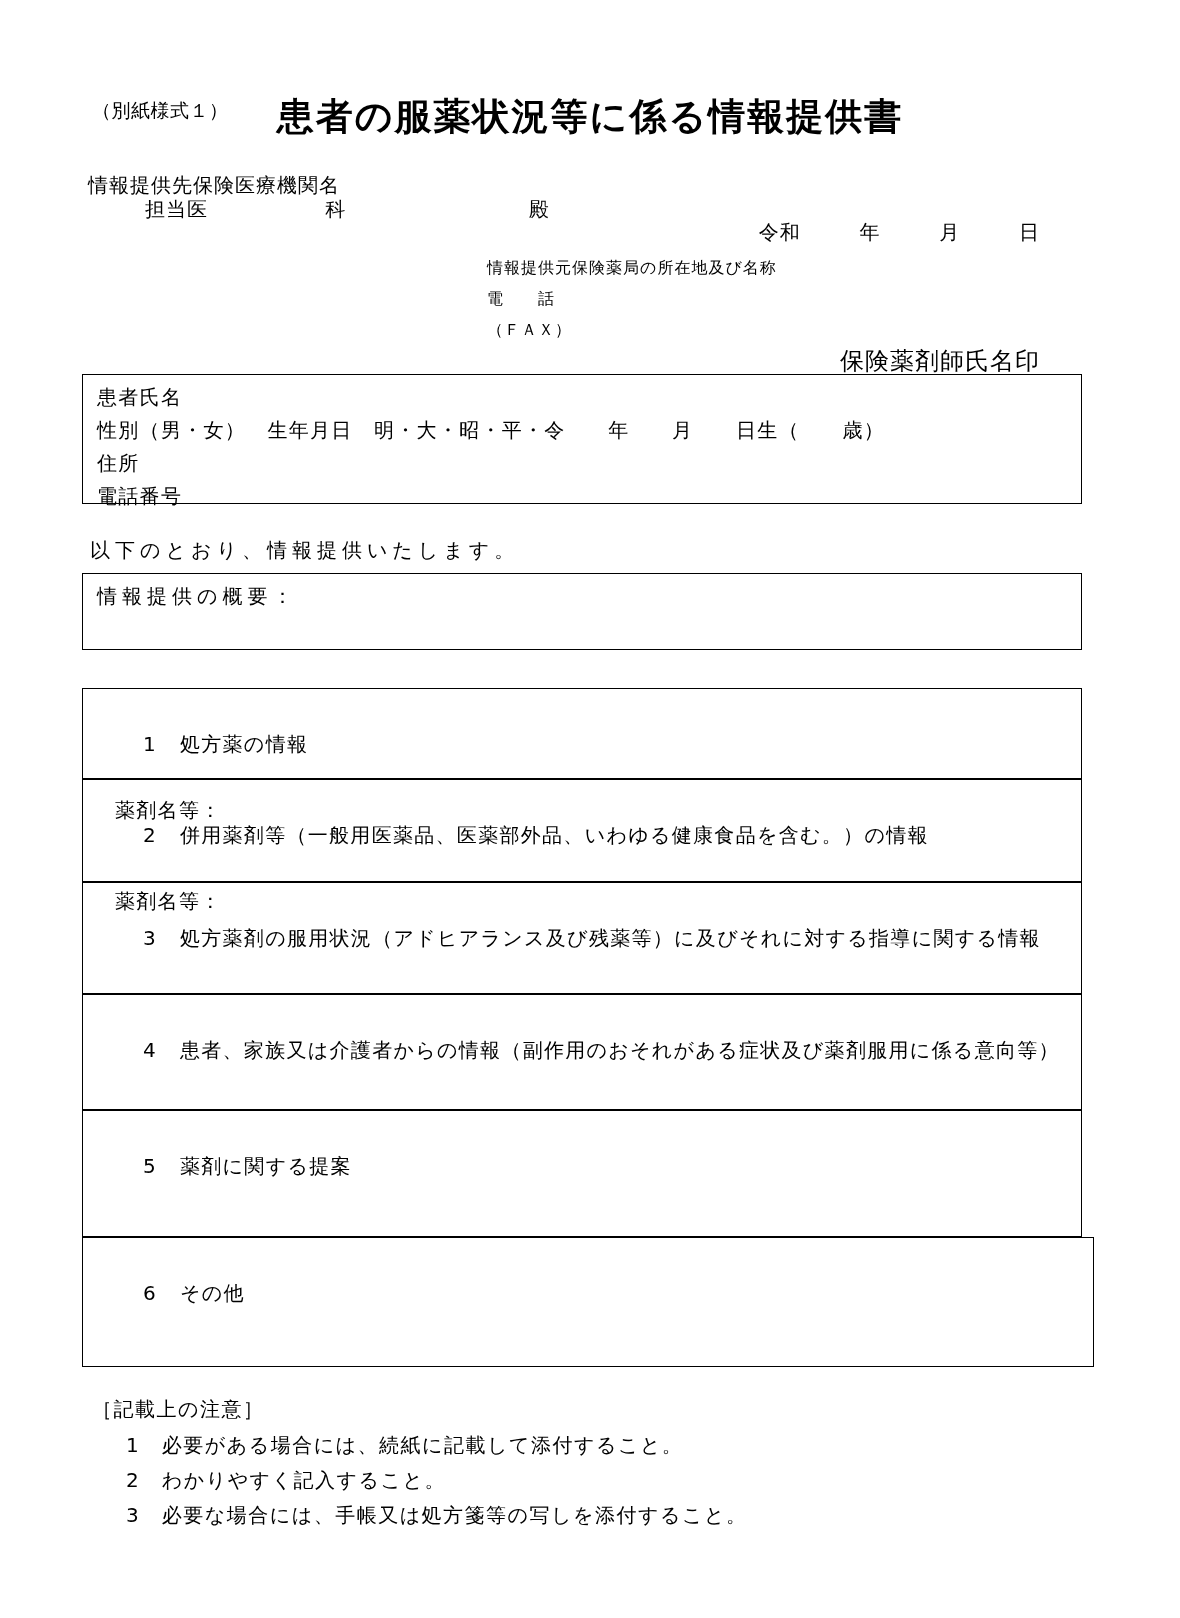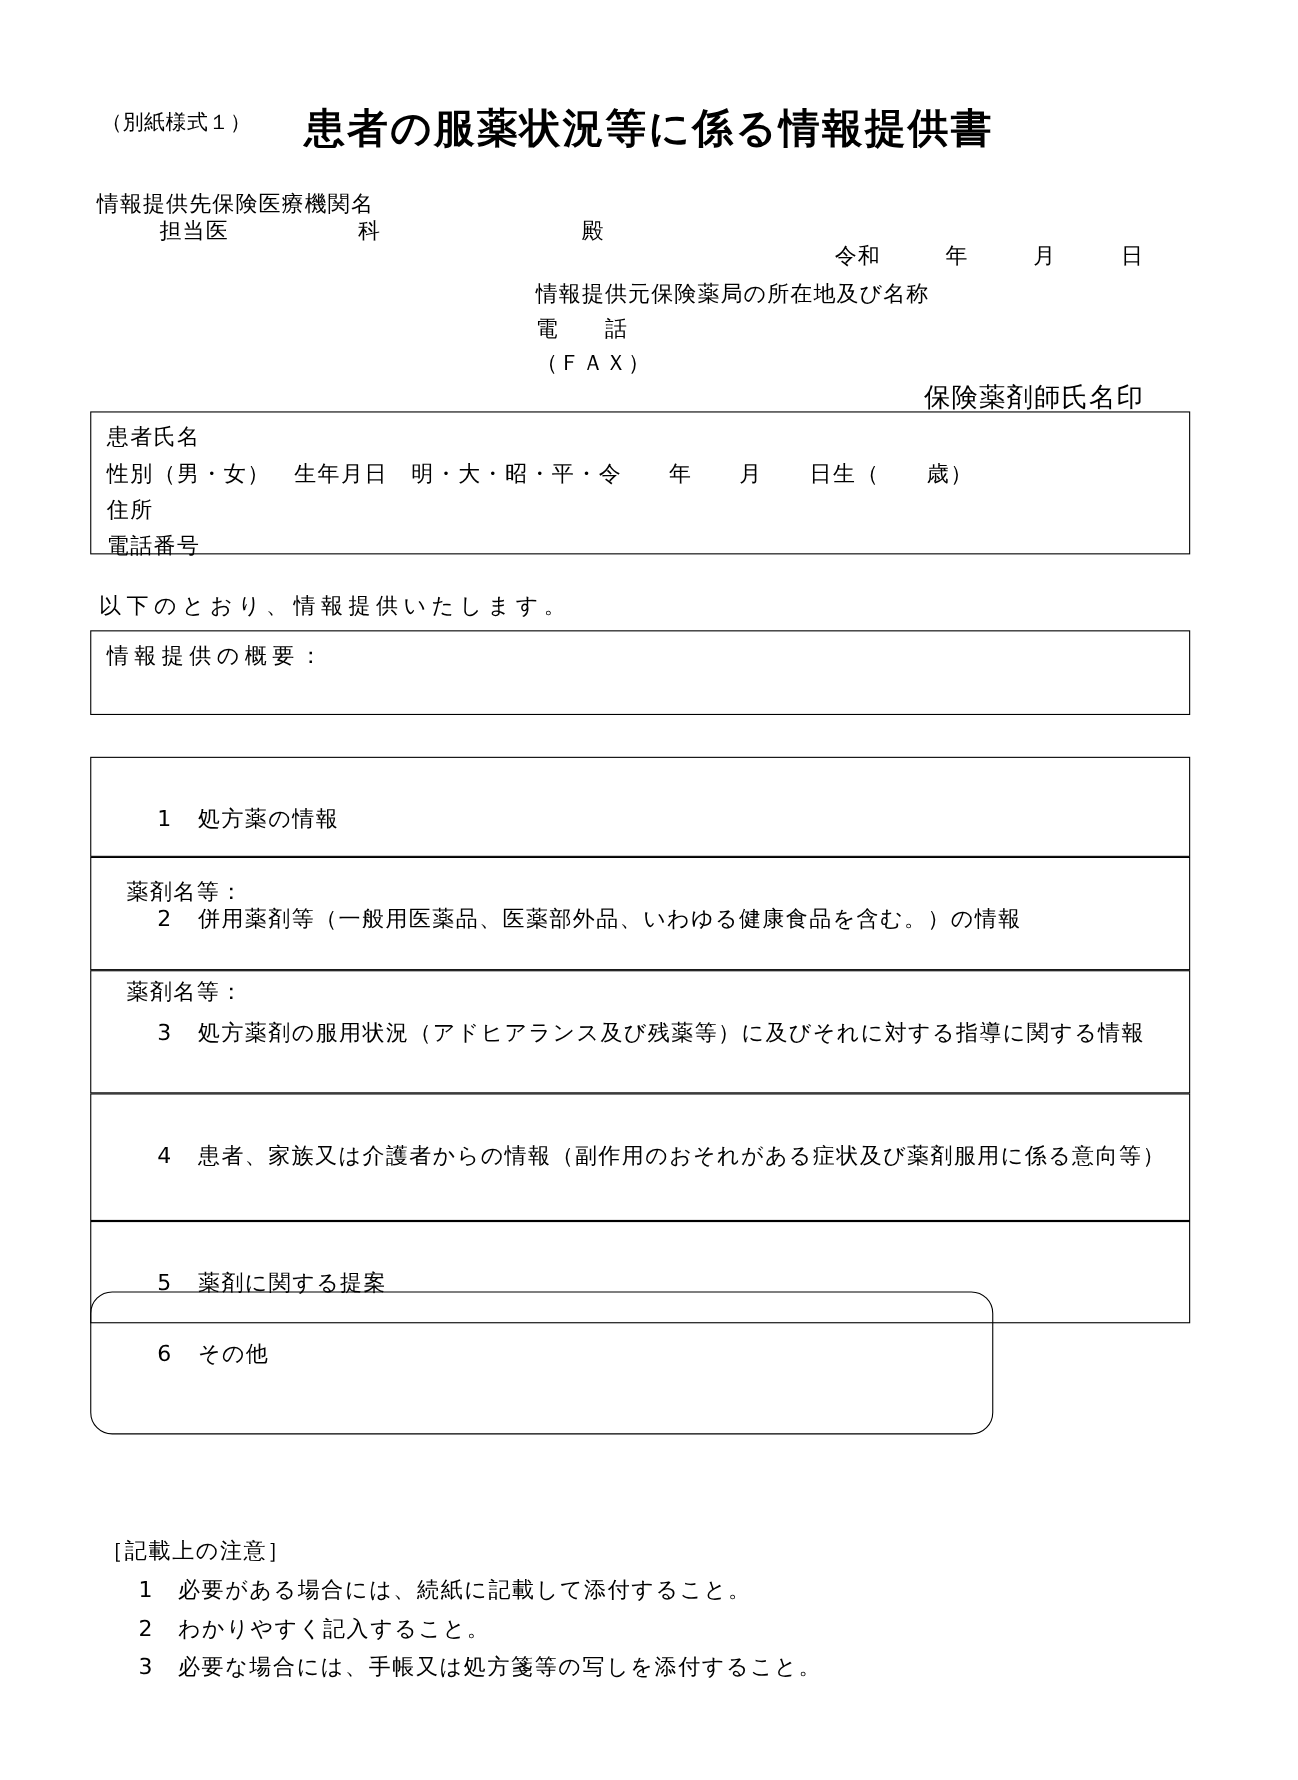--- a/index.html
+++ b/index.html
@@ -75,21 +75,21 @@
   }
   .date-row span { display: inline-block; }
   .date-row .gap1 { width: 44px; }
   .date-row .gap2 { width: 44px; }
   .date-row .gap3 { width: 44px; }
 
   .sender-block {
     position: absolute;
     left: 487px;
     top: 252px;
-    font-size: 20px;
+    font-size: 16px;
     letter-spacing: 1px;
     line-height: 31px;
   }
   .pharmacist-row {
     position: absolute;
     left: 487px;
     top: 345px;
     width: 553px;
     font-size: 24px;
     letter-spacing: 1px;
@@ -128,22 +128,22 @@
     top: 573px;
     width: 1000px;
     height: 77px;
   }
   .summary-box .label { letter-spacing: 5px; }
 
   .sec1 { left: 82px; top: 688px;  width: 1000px; height: 91px; }
   .sec2 { left: 82px; top: 779px;  width: 1000px; height: 103px; }
   .sec3 { left: 82px; top: 882px;  width: 1000px; height: 112px; }
   .sec4 { left: 82px; top: 994px;  width: 1000px; height: 116px; }
-  .sec5 { left: 82px; top: 1110px; width: 1000px; height: 93px; }
-  .sec6 { left: 82px; top: 1174px; width: 821px; height: 130px; border-radius: 20px; }
+  .sec5 { left: 82px; top: 1110px; width: 1000px; height: 127px; }
+  .sec6 { left: 82px; top: 1237px; width: 1012px; height: 130px; }
 
   .sec-head {
     white-space: pre;
   }
   .sec-sub {
     white-space: pre;
     padding-left: 18px;
   }
 
   

